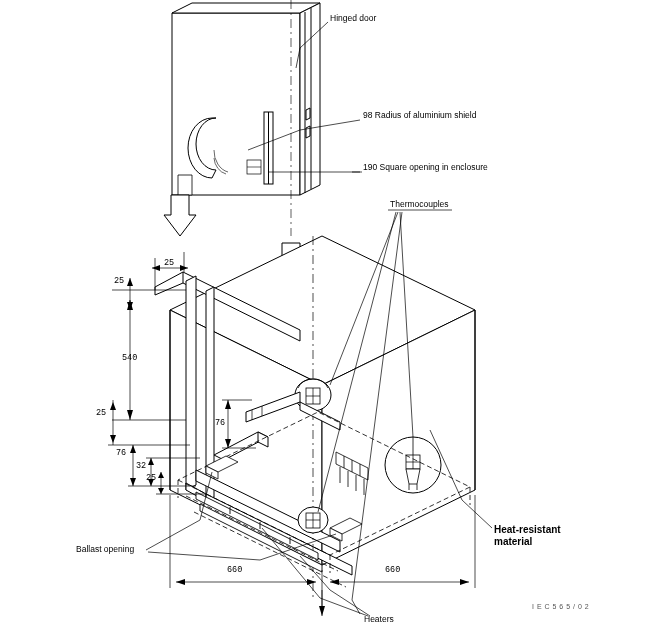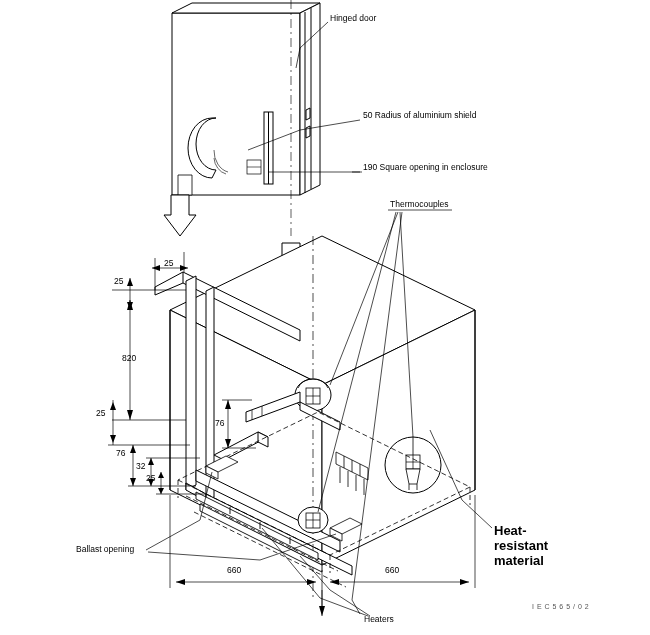--- a/index.html
+++ b/index.html
@@ -3,21 +3,21 @@
 <meta charset="utf-8">
 <style>
   html,body{margin:0;padding:0;background:#ffffff;}
   body{width:650px;height:635px;position:relative;overflow:hidden;
        font-family:"Liberation Sans", sans-serif;color:#000;}
   #stage{position:absolute;left:0;top:0;width:650px;height:572px;}
   svg#art{position:absolute;left:0;top:0;width:650px;height:635px;}
   .lbl{position:absolute;font-size:8.5px;line-height:1.15;white-space:nowrap;color:#000;}
   .lbl.bold{font-weight:bold;white-space:normal;}
   .lbl.tiny{font-size:7px;color:#555;letter-spacing:.5px;}
-  .num{position:absolute;font-size:8.5px;color:#000;white-space:nowrap;}
+  .num{position:absolute;font-size:8.5px;color:#000;white-space:nowrap;font-family:Liberation Mono, monospace;}
 </style>
 </head>
 <body>
 
 <div id="stage">
 
   <svg id="art" viewBox="0 0 650 635" xmlns="http://www.w3.org/2000/svg">
     <g fill="none" stroke="#000" stroke-width="1" stroke-linejoin="miter" stroke-linecap="butt">
 
       <g>
@@ -239,36 +239,36 @@
 
         <line x1="322" y1="590" x2="322" y2="616"></line>
         <polygon points="322,616 319,606 325,606" fill="#000" stroke="none"></polygon>
       </g>
 
     </g>
   </svg>
 
   <div class="lbl" style="left:330px;top:14px">Hinged door</div>
 
-  <div class="lbl" style="left:363px;top:111px">50  Radius of aluminium shield</div>
+  <div class="lbl" style="left:363px;top:111px">98  Radius of aluminium shield</div>
 
   <div class="lbl" style="left:363px;top:163px">190  Square opening in enclosure</div>
 
   <div class="lbl" style="left:390px;top:200px">Thermocouples</div>
 
-  <div class="lbl bold" style="left:494px;top:524px;width:70px;font-size:13px">Heat-resistant
+  <div class="lbl bold" style="left:494px;top:524px;width:70px;font-size:10px">Heat-resistant
 material</div>
 
   <div class="lbl" style="left:76px;top:545px">Ballast opening</div>
 
   <div class="lbl" style="left:364px;top:615px">Heaters</div>
 
   <div class="num" style="left:164px;top:258px">25</div>
   <div class="num" style="left:114px;top:276px">25</div>
-  <div class="num" style="left:122px;top:353px">820</div>
+  <div class="num" style="left:122px;top:353px">540</div>
   <div class="num" style="left:96px;top:408px">25</div>
   <div class="num" style="left:215px;top:418px">76</div>
   <div class="num" style="left:116px;top:448px">76</div>
   <div class="num" style="left:136px;top:461px">32</div>
   <div class="num" style="left:146px;top:473px">25</div>
   <div class="num" style="left:227px;top:565px">660</div>
   <div class="num" style="left:385px;top:565px">660</div>
 
   <div class="lbl tiny" style="left:532px;top:603px">I E C   5 6 5 / 0 2</div>
 

